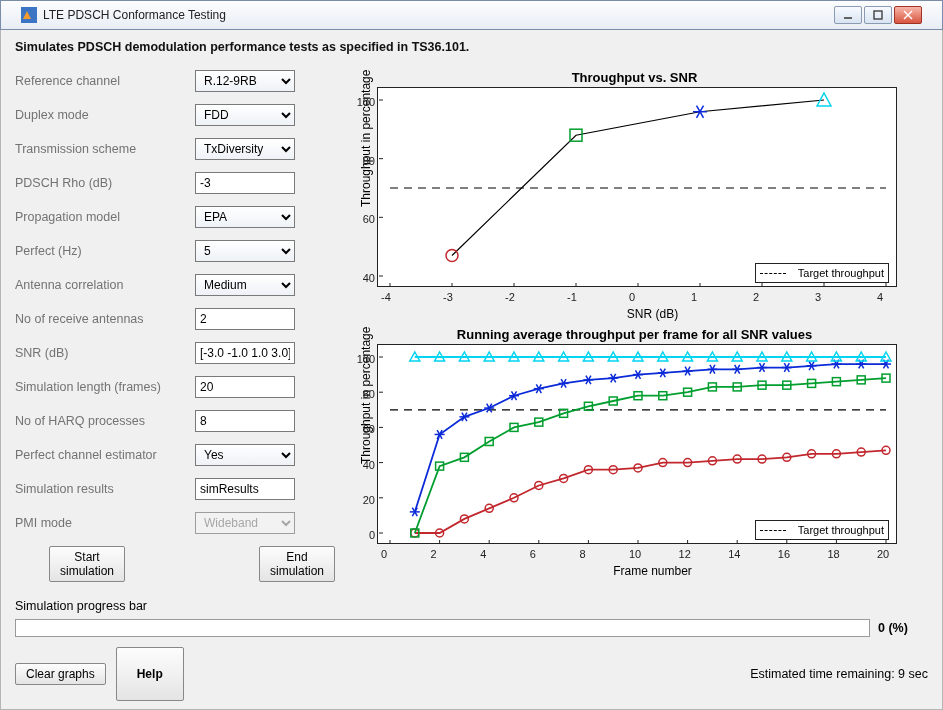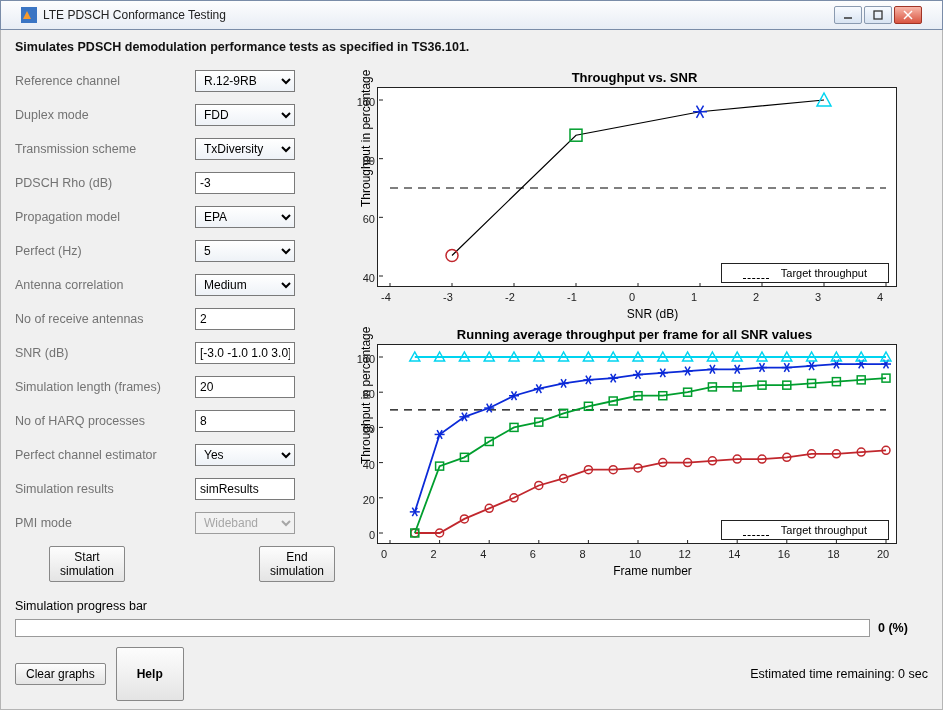--- a/index.html
+++ b/index.html
@@ -31,21 +31,21 @@
 .left { position:absolute; left:14px; top:40px; width:320px; }
 .charts { position:absolute; left:340px; top:40px; right:14px; }
 
 .chart-title { text-align:center; font-size:13px; font-weight:bold; margin-bottom:2px; }
 
 .chartbox { position:relative; margin-bottom:4px; }
 .plot { border:1px solid #222; background:#fff; position:relative; }
 .ticklabel { position:absolute; font-size:11px; color:#222; }
 .xlabel { text-align:center; font-size:12px; margin-top:2px; }
 
-.legend { position:absolute; border:1px solid #222; background:#fff; font-size:11px; padding:3px 21px; display:flex; align-items:flex-end; gap:12px; }
+.legend { position:absolute; border:1px solid #222; background:#fff; font-size:11px; padding:3px 4px; display:flex; align-items:center; gap:12px; }
 .legend .dash { width:26px; border-top:1.5px dashed #000; height:0; }
 
 .progress-label { font-size:12.5px; margin-top: 6px; }
 .progress-wrap { display:flex; align-items:center; gap:8px; margin-top:6px; }
 .progress { flex:1; height:18px; border:1px solid #9a9a9a; background:#fff; }
 .pct { font-size:12.5px; font-weight:bold; width:50px; text-align:left; }
 
 .footer { display:flex; align-items:center; gap:10px; margin-top:10px; }
 .footer .right { margin-left:auto; font-size:12.5px; }
 svg .dashref { stroke:#000; stroke-width:1.2; stroke-dasharray:8 6; }
@@ -495,16 +495,16 @@
 
   <div style="position:absolute; left:14px; right:14px; bottom:8px;">
     <div class="progress-label">Simulation progress bar</div>
     <div class="progress-wrap">
       <div class="progress"></div>
       <div class="pct">0 (%)</div>
     </div>
     <div class="footer">
       <button class="btn">Clear graphs</button>
       <button class="btn" style="padding:19px 20px;font-weight:bold;">Help</button>
-      <div class="right">Estimated time remaining:  0 sec</div>
+      <div class="right">Estimated time remaining:  9 sec</div>
     </div>
   </div>
 </div>
 
 </body></html>

